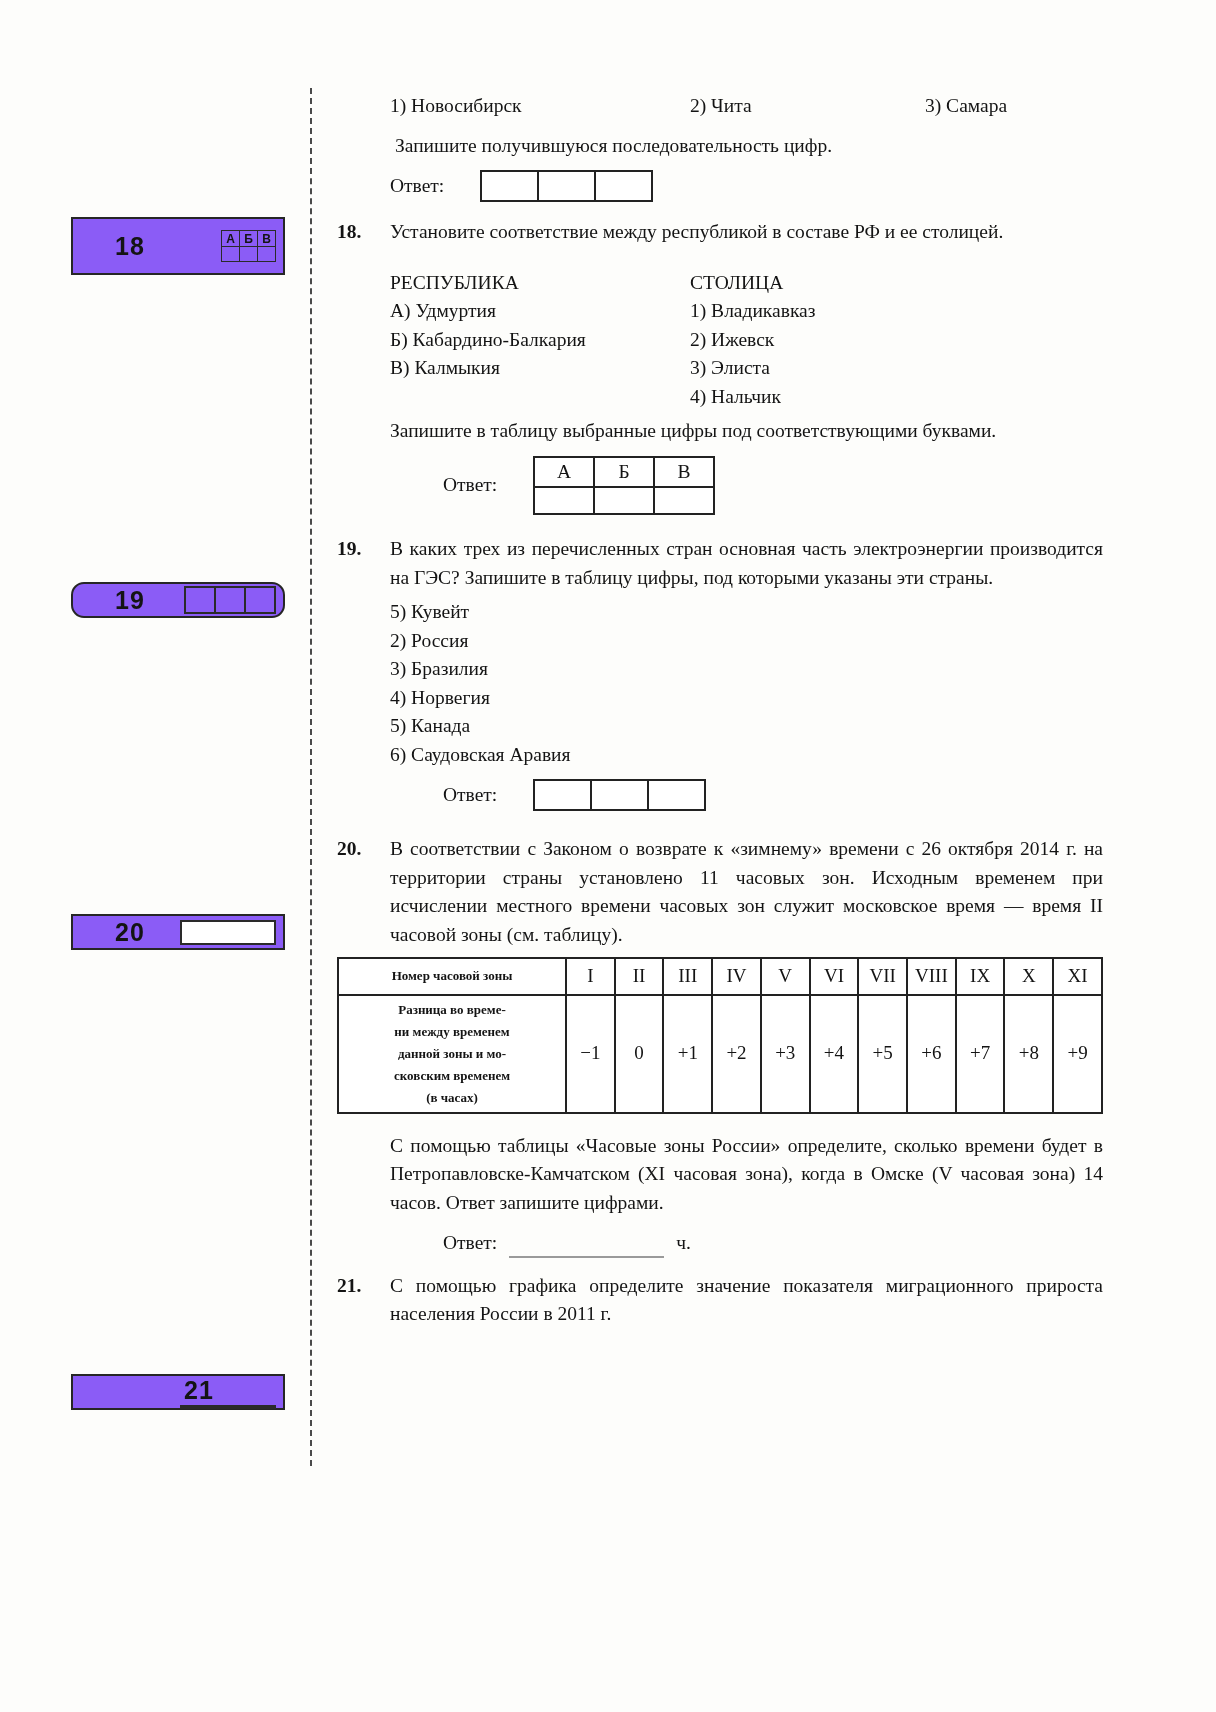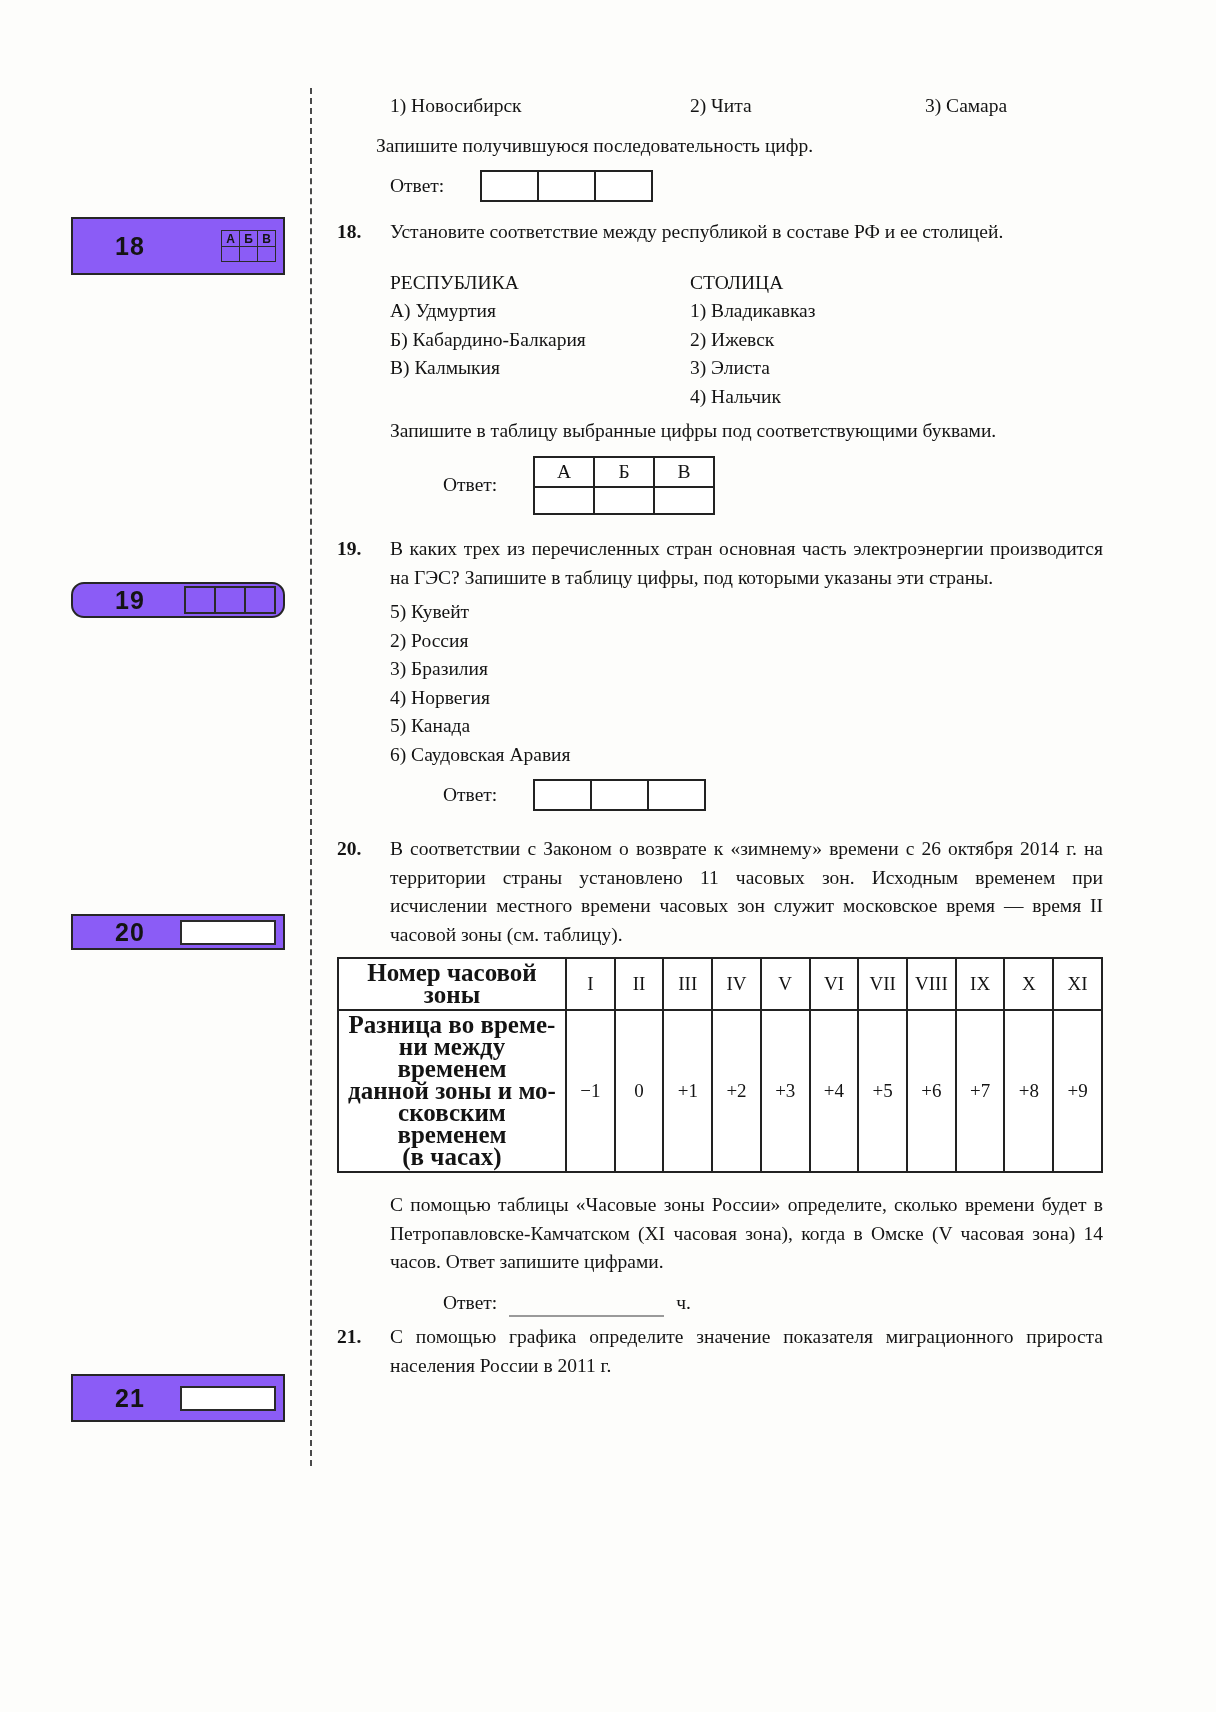--- a/index.html
+++ b/index.html
@@ -49,21 +49,21 @@
     padding: 0;
     text-align: center;
     font-family: "Liberation Sans", sans-serif;
     font-size: 12px; font-weight: 700; line-height: 1;
   }
   .mini-table .empty td { height: 15px; }
   .mbox19 { top: 582px; height: 36px; border-radius: 13px; }
   .mcells { border-collapse: collapse; margin-left: auto; margin-right: 7px; }
   .mcells td { border: 2px solid #2a2a2a; width: 30px; height: 26px; padding: 0; }
   .mbox20 { top: 914px; height: 36px; }
-  .mbox21 { top: 1374px; height: 48px; }
+  .mbox21 { top: 1374px; height: 36px; flex-direction: column; }
   .mrect {
     width: 96px; height: 25px;
     border: 2px solid #2a2a2a;
     margin-left: auto; margin-right: 7px;
     background: #fff;
   }
 
   
   .main { position: absolute; left: 337px; top: 92px; width: 766px; }
   .para { margin: 0; text-align: justify; }
@@ -109,36 +109,36 @@
     border: 2px solid #222;
     text-align: center;
     padding: 3px 0;
     font-size: 19px;
     background: #fff;
   }
   .tz-table .tz-label {
     width: 228px;
     font-weight: 700;
     padding: 3px 6px;
-    font-size: 25px;
+    font-size: 13px;
     line-height: 22px;
   }
 
   .answer-line { display: flex; align-items: flex-end; margin-left: 53px; margin-top: 12px; }
   .blank {
     display: inline-block;
     width: 155px; height: 1.1em;
     border-bottom: 2px solid #9a9a9a;
     margin: 0 12px;
   }
 
   .mt-q18 { margin-top: 16px; }
   .mt-q19 { margin-top: 20px; }
   .mt-q20 { margin-top: 24px; }
-  .mt-q21 { margin-top: 6px; }
+  .mt-q21 { margin-top: 14px; }
   .mt-instr { margin-top: 11px; }
   .mt-ans { margin-top: 10px; }
   .mt-text2 { margin-top: 18px; }
 </style>
 </head>
 <body>
 
 <div class="page">
 
   <div class="dashed"></div>
@@ -184,21 +184,21 @@
     <div class="mrect"></div>
   </div>
 
   <div class="main">
 
     <div class="options-row">
       <span class="opt1">1) Новосибирск</span>
       <span class="opt2">2) Чита</span>
       <span class="opt3">3) Самара</span>
     </div>
-    <p class="para mt-instr" style="margin-left:39px">Запишите получившуюся последовательность цифр.</p>
+    <p class="para mt-instr" style="margin-left:58px">Запишите получившуюся последовательность цифр.</p>
     <div class="answer-row mt-ans">
       <span class="answer-label">Ответ:</span>
       <table class="cells-table">
         <tbody>
             <tr>
           <td></td>
           <td></td>
           <td></td>
         </tr>
       </tbody>

